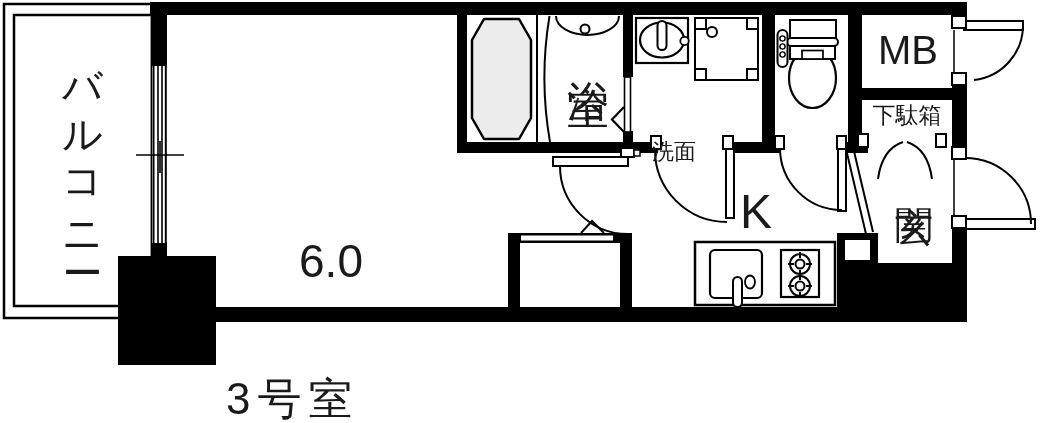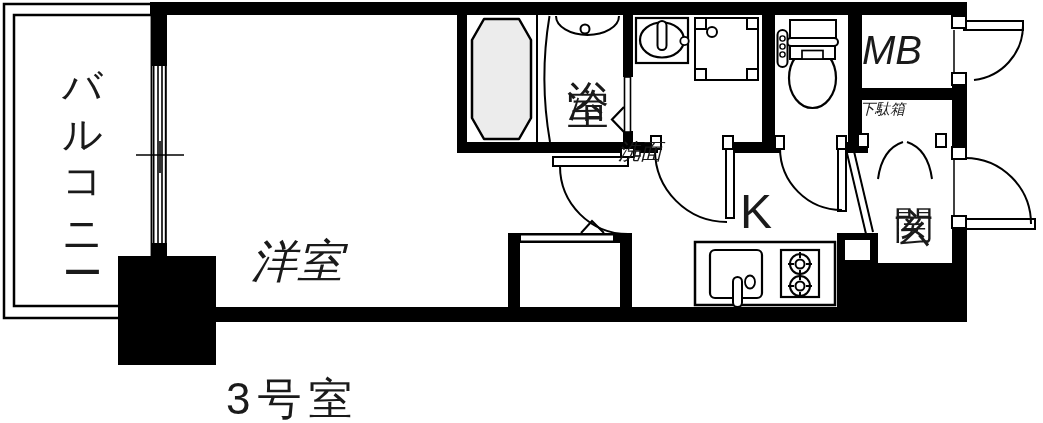--- a/index.html
+++ b/index.html
@@ -1,27 +1,27 @@
 <!DOCTYPE html>
 <html><head>
 <meta charset="utf-8">
 <style>
   html,body{margin:0;padding:0;background:#fff;}
   .plan{position:relative;width:1043px;height:423px;background:#fff;overflow:hidden;
         font-family:"Liberation Sans",sans-serif;color:#1a1a1a;}
   .plan svg{position:absolute;left:0;top:0;}
   .label{position:absolute;white-space:pre;color:#1a1a1a;}
   .v{writing-mode:vertical-rl;text-orientation:upright;}
-  .c{text-align:left;font-style:italic;}
+  .c{text-align:center;}
   .balcony-label{left:56px;top:42px;font-size:40px;letter-spacing:7px;}
   .room-label{left:251px;top:104px;width:160px;font-size:46px;line-height:63px;}
   .bath-label{left:560px;top:47px;font-size:42px;letter-spacing:5px;}
   .wash-label{left:618px;top:77px;width:112px;font-size:22px;line-height:30px;}
   .mb-label{left:862px;top:28px;width:92px;font-size:40px;}
-  .geta-label{left:860px;top:100px;width:94px;font-size:15px;}
+  .geta-label{left:860px;top:100px;width:94px;font-size:23px;}
   .genkan-label{left:888px;top:176px;font-size:38px;letter-spacing:2px;}
   .k-label{left:740px;top:184px;width:44px;font-size:48px;}
   .cl-label{left:530px;top:250px;width:84px;font-size:42px;}
   .unit-label{left:226px;top:362px;font-size:44px;letter-spacing:7px;margin-top:8px;}
 </style>
 </head>
 <body>
 
 <div class="plan">
 
@@ -180,21 +180,20 @@
       <rect x="952" y="16" width="14" height="12"></rect>
       <rect x="952" y="73" width="14" height="12"></rect>
       <rect x="952" y="147" width="14" height="12"></rect>
       <rect x="952" y="216" width="14" height="12"></rect>
     </g>
   </svg>
 
   <div class="label v balcony-label">バルコニー</div>
 
   <div class="label room-label c">
-    <div>洋室</div>
     <div>6.0</div>
   </div>
 
   <div class="label v bath-label">浴室</div>
 
   <div class="label wash-label c">
     <div>洗面</div>
   </div>
 
   <div class="label mb-label c">MB</div>

